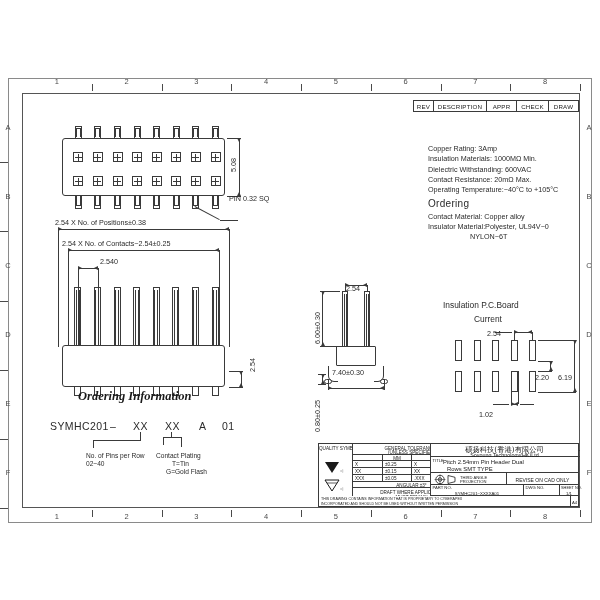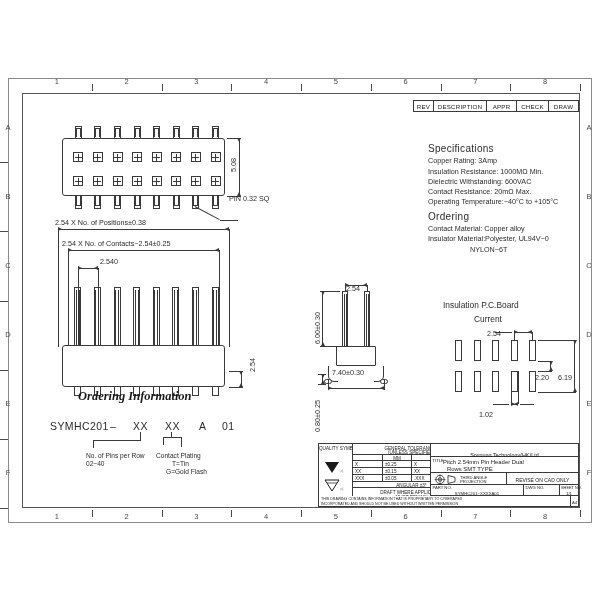--- a/index.html
+++ b/index.html
@@ -153,23 +153,22 @@
 
   <div class="revtab">
     <div class="rc1">REV</div>
     <div class="rc2">DESCRIPTION</div>
     <div class="rc3">APPR</div>
     <div class="rc4">CHECK</div>
     <div class="rc5">DRAW</div>
   </div>
 
   <div class="specblk">
-    <div class="spechd">Specifications</div>
     <div class="specln">Copper Rating:   3Amp</div>
-    <div class="specln">Insulation Resistance:    1000MΩ Min.</div>
+    <div class="specln">Insulation Materials:    1000MΩ Min.</div>
     <div class="specln">Dielectric Withstanding:   600VAC</div>
     <div class="specln">Contact Resistance:    20mΩ Max.</div>
     <div class="specln">Operating Temperature:−40°C to +105°C</div>
     <div class="spechd2">Ordering</div>
     <div class="specln">Contact Material: Copper alloy</div>
     <div class="specln">Insulator Material:Polyester, UL94V−0</div>
     <div class="specln indent">NYLON−6T</div>
   </div>
 
   <div id="topview">
@@ -509,20 +508,21 @@
     </div>
   </div>
 
   <div class="tb" style="left:318px;top:443px;width:261px;height:64px;border:none;pointer-events:none;">
     <div class="tbcell" style="left:207px;top:0;width:54px;height:13px;border-right:none;border-bottom:none;"></div>
   </div>
 
   <div style="position:absolute;left:525px;top:443px;width:54px;height:13px;"></div>
 
   <div style="position:absolute;left:430px;top:443px;width:149px;height:14px;border:1px solid #3a3a3a;box-sizing:border-box;background:#fff;">
+    <div class="cjk" style="position:absolute;left:0;width:100%;text-align:center;top:0.5px;font-size:7.3px;">硕扬科技(香港)有限公司</div>
     <div style="position:absolute;left:0;width:100%;text-align:center;top:8px;font-size:5.4px;">Soyoung Technology(HK)Ltd</div>
   </div>
 
   <div style="position:absolute;left:430px;top:457px;width:149px;height:16px;border:1px solid #3a3a3a;border-top:none;box-sizing:border-box;background:#fff;">
     <div class="tbtxt" style="left:1.5px;top:1.5px;font-size:4.2px;">TITLE</div>
     <div style="position:absolute;left:12px;top:1.5px;font-size:5.9px;white-space:nowrap;">Pitch 2.54mm Pin Header Dual</div>
     <div style="position:absolute;left:16px;top:8.5px;font-size:5.9px;white-space:nowrap;">Rows SMT TYPE</div>
   </div>
 
   <div style="position:absolute;left:430px;top:473px;width:77px;height:12px;border:1px solid #3a3a3a;border-top:none;box-sizing:border-box;background:#fff;">

